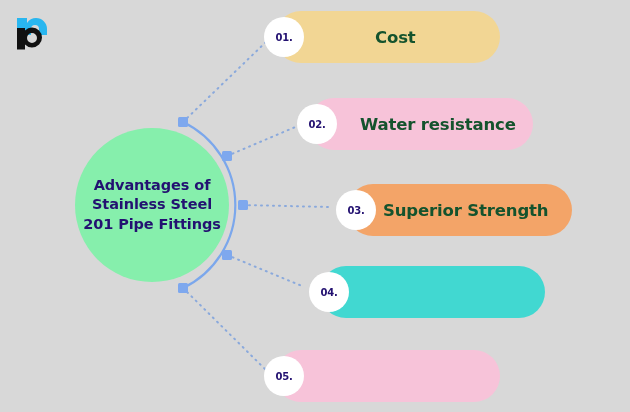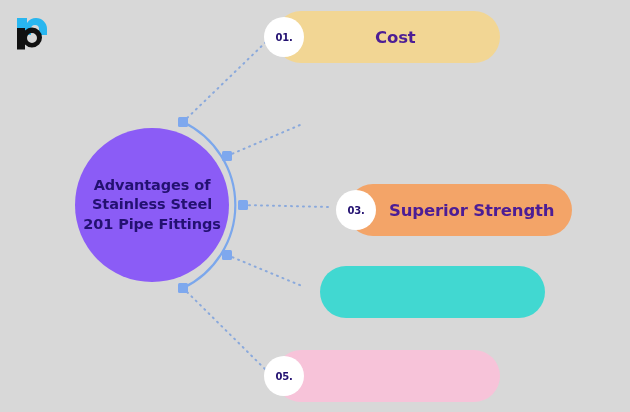--- a/index.html
+++ b/index.html
@@ -87,21 +87,21 @@
     font-size: 10px;
     font-weight: bold;
     letter-spacing: -0.2px;
   }
   .bar-label {
     position: absolute;
     top: 0;
     height: 52px;
     display: flex;
     align-items: center;
-    color: #4c1d95;
+    color: #14532d;
     font-size: 16.5px;
     font-weight: bold;
     letter-spacing: -0.15px;
     white-space: nowrap;
   }
 </style>
 </head>
 <body style="background: rgb(216, 216, 216);">
 
 <div id="canvas" style="width: 630px; height: 412px; background: rgb(216, 216, 216);">
@@ -127,45 +127,55 @@
     <line x1="227" y1="255" x2="302" y2="286" stroke="#8aa9dc" stroke-width="2" stroke-linecap="round" stroke-dasharray="1 5"></line>
     <line x1="183" y1="288" x2="268" y2="372" stroke="#8aa9dc" stroke-width="2" stroke-linecap="round" stroke-dasharray="1 5"></line>
 
     <rect x="178" y="117" width="10" height="10" rx="1.5" fill="#7ea8ee"></rect>
     <rect x="222" y="151" width="10" height="10" rx="1.5" fill="#7ea8ee"></rect>
     <rect x="238" y="200" width="10" height="10" rx="1.5" fill="#7ea8ee"></rect>
     <rect x="222" y="250" width="10" height="10" rx="1.5" fill="#7ea8ee"></rect>
     <rect x="178" y="283" width="10" height="10" rx="1.5" fill="#7ea8ee"></rect>
   </svg>
 
-  <div id="hub" style="background: #8b5cf6;">
+  <div id="hub" style="background: #86efac;">
     <div id="hub-text" style="color: rgb(35, 17, 113);">Advantages of
 Stainless Steel
 201 Pipe Fittings</div>
   </div>
 
   <div class="row" id="row-0" style="left: 275px; top: 11px; width: 225px;">
     <div class="bar" style="width: 225px; background: rgb(242, 214, 148);"></div>
     <div class="num-circle">
       <span>01.</span>
     </div>
     <div class="bar-label" style="left: 100px;">Cost</div>
   </div>
 
+  <div class="row" id="row-1" style="left: 308px; top: 98px; width: 225px;">
+    <div class="bar" style="width: 225px; background: rgb(247, 195, 217);"></div>
+    <div class="num-circle">
+      <span>02.</span>
+    </div>
+    <div class="bar-label" style="left: 52px;">Water resistance</div>
+  </div>
 
   <div class="row" id="row-2" style="left: 347px; top: 184px; width: 225px;">
     <div class="bar" style="width: 225px; background: rgb(243, 164, 104);"></div>
     <div class="num-circle">
       <span>03.</span>
     </div>
-    <div class="bar-label" style="left: 36px; margin-left: 6px;">Superior Strength</div>
+    <div class="bar-label" style="left: 36px;">Superior Strength</div>
   </div>
 
   <div class="row" id="row-3" style="left: 320px; top: 266px; width: 225px;">
     <div class="bar" style="width: 225px; background: rgb(65, 216, 209);"></div>
+    <div class="num-circle">
+      <span>04.</span>
+    </div>
   </div>
 
   <div class="row" id="row-4" style="left: 275px; top: 350px; width: 225px; text-align: center;">
     <div class="bar" style="width: 225px; background: rgb(247, 195, 217);"></div>
     <div class="num-circle">
       <span>05.</span>
     </div>
   </div>
 
 </div>

